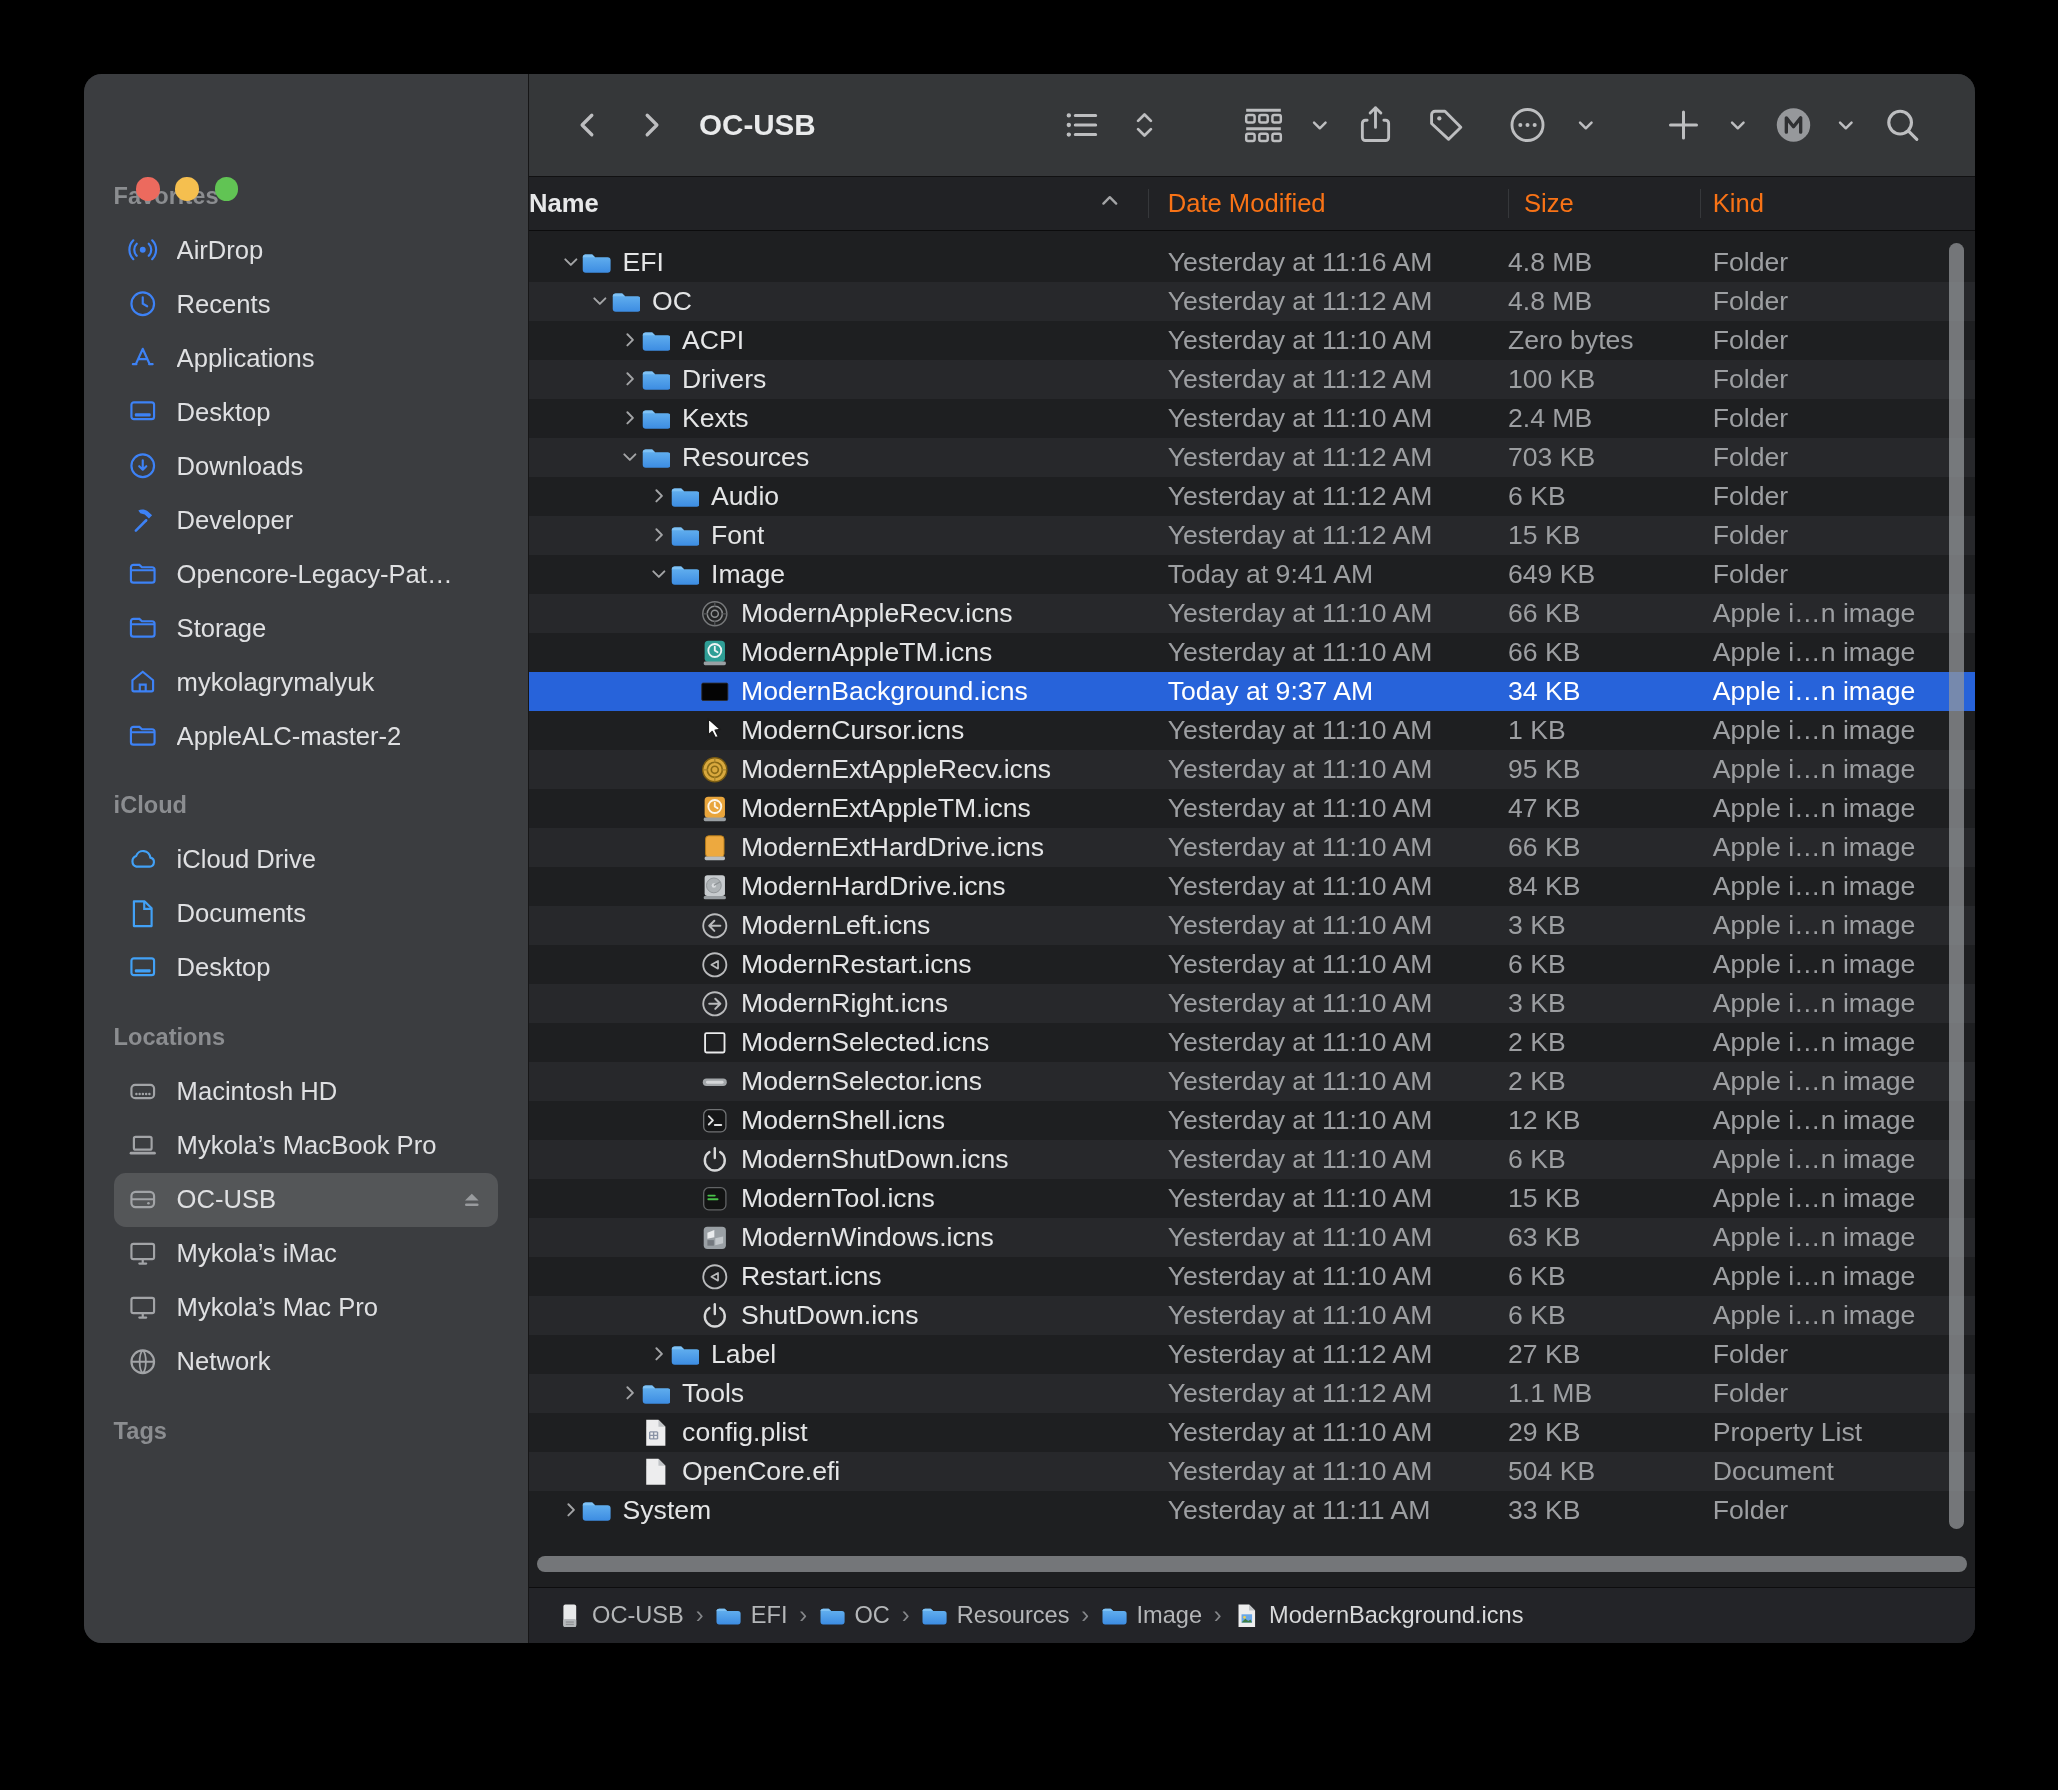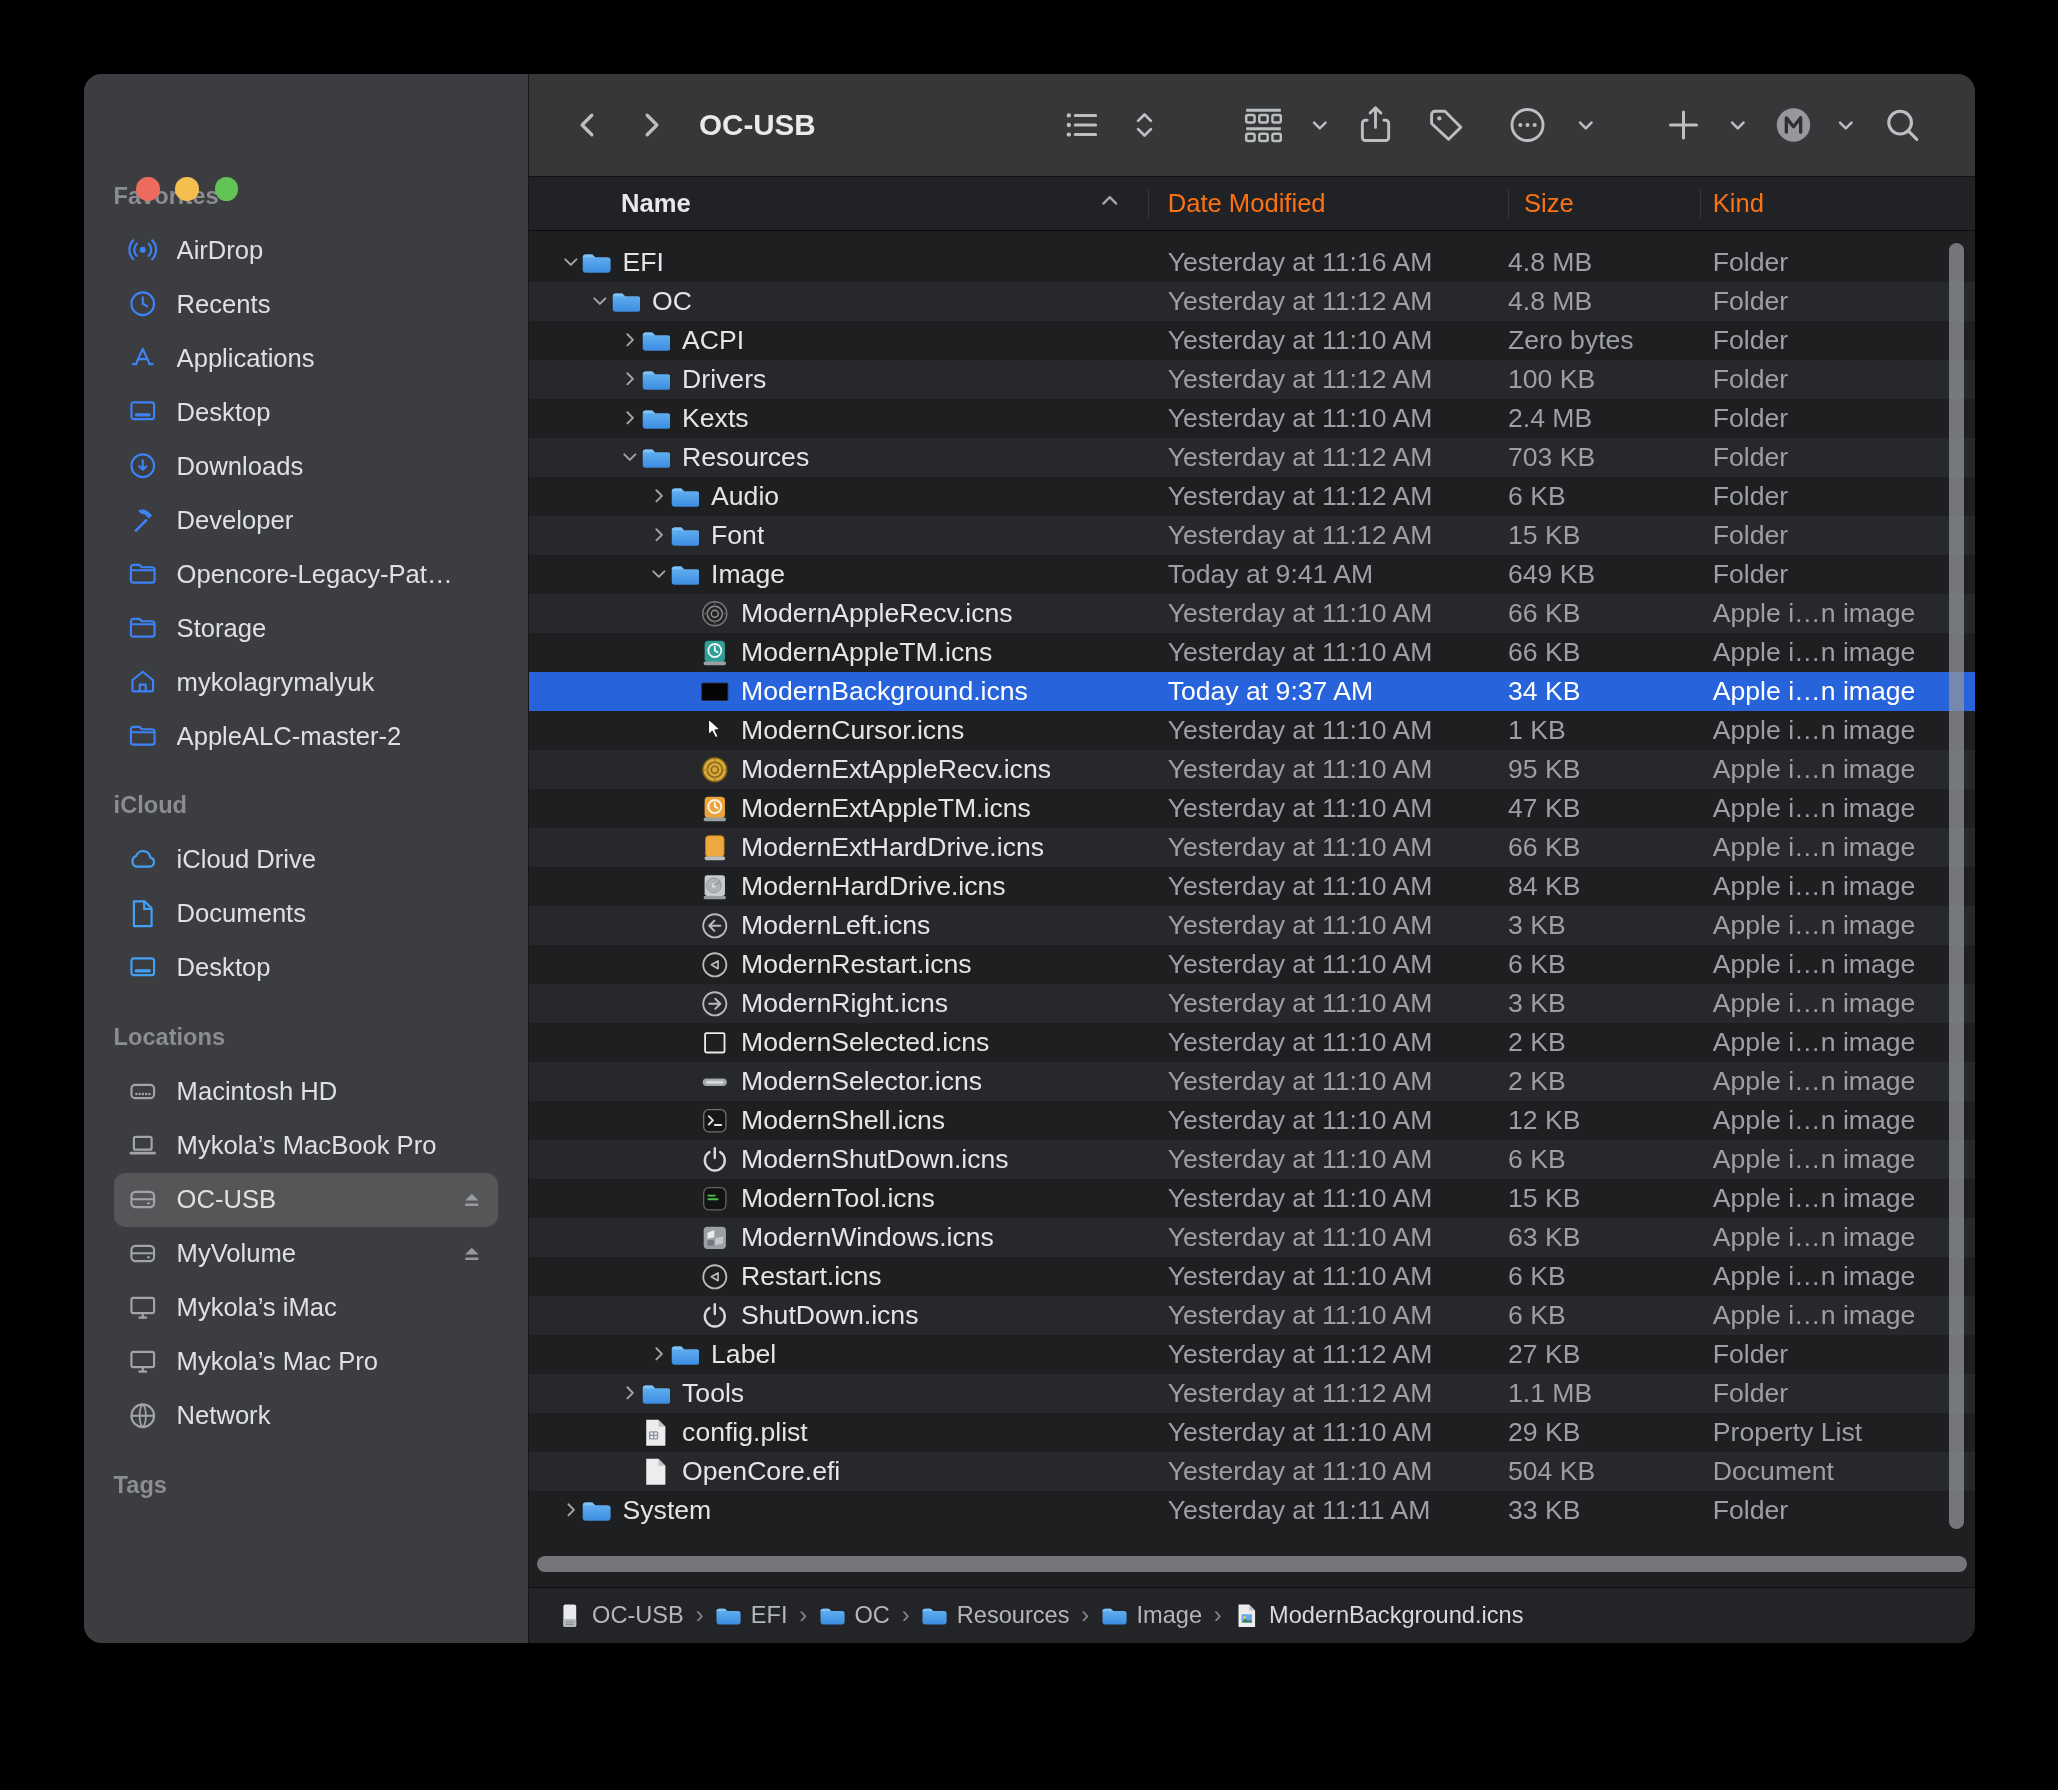--- a/index.html
+++ b/index.html
@@ -24,21 +24,21 @@
   
   #content{flex:1;display:flex;flex-direction:column;min-width:0;position:relative;background:#1e1f21;}
   #toolbar{height:102px;flex:0 0 102px;background:#353739;position:relative;border-bottom:1px solid #111112;}
   .tb{position:absolute;top:50%;transform:translateY(-50%);display:flex;align-items:center;}
   .tb svg{display:block;}
   #tb-title{font-size:29.6px;font-weight:700;color:#e9eaeb;}
   
   #colhead{height:53px;flex:0 0 53px;background:#212225;display:grid;
     grid-template-columns:619px 360px 192px 1fr;align-items:center;border-bottom:1px solid #0c0c0d;position:relative;}
   .hc{font-size:25.6px;color:#f97316;position:relative;height:100%;display:flex;align-items:center;box-sizing:border-box;}
-  .hc.first{padding-left:92px;color:#e7e8e9;font-weight:700;}
+  .hc.first{color:#e7e8e9;font-weight:700;}
   .hc .caret{margin-left:auto;margin-right:25.6px;}
   .hc.bordered::before{content:"";position:absolute;left:0;top:11.8px;bottom:11.8px;width:1px;background:#36383b;}
   
   #rows{flex:1;position:relative;overflow:hidden;padding-top:11.8px;}
   .row{display:grid;grid-template-columns:619px 360px 192px 1fr;align-items:center;height:39px;}
   .row.alt{background:#27282b;}
   .row.selected{background:#2763da;}
   .cell-name{display:flex;align-items:center;height:100%;min-width:0;}
   .indent{flex:0 0 auto;}
   .chev{width:21.7px;height:21.7px;flex:0 0 21.7px;display:flex;align-items:center;justify-content:center;}
@@ -235,34 +235,20 @@
           </span>
           <span class="lbl">OC-USB</span>
           <span class="eject"><svg viewBox="0 0 32 32" fill="none">
               <path d="M16 8.5l8.5 8.5h-17z" fill="#a6a8ab"></path>
               <rect x="7.5" y="20.5" width="17" height="3.4" rx="1.7" fill="#a6a8ab"></rect>
             </svg></span>
         </div>
         <div class="sb-item">
           <span class="sb-ic">
             <svg viewBox="0 0 32 32" fill="none">
-              <rect x="4.5" y="8" width="23" height="15.5" rx="4.2" stroke="#a2a4a7" stroke-width="2.2"></rect>
-              <path d="M4.5 15.5h23" stroke="#a2a4a7" stroke-width="2"></path>
-              <circle cx="21.8" cy="19.5" r="1.3" fill="#a2a4a7"></circle>
-            </svg>
-          </span>
-          <span class="lbl">MyVolume</span>
-          <span class="eject"><svg viewBox="0 0 32 32" fill="none">
-              <path d="M16 8.5l8.5 8.5h-17z" fill="#a6a8ab"></path>
-              <rect x="7.5" y="20.5" width="17" height="3.4" rx="1.7" fill="#a6a8ab"></rect>
-            </svg></span>
-        </div>
-        <div class="sb-item">
-          <span class="sb-ic">
-            <svg viewBox="0 0 32 32" fill="none">
               <rect x="4.5" y="6" width="23" height="15.5" rx="2" stroke="#a2a4a7" stroke-width="2.2"></rect>
               <path d="M12.5 26h7M16 21.5V26" stroke="#a2a4a7" stroke-width="2.2" stroke-linecap="round"></path>
             </svg>
           </span>
           <span class="lbl">Mykola’s iMac</span>
         </div>
         <div class="sb-item">
           <span class="sb-ic">
             <svg viewBox="0 0 32 32" fill="none">
               <rect x="4.5" y="6" width="23" height="15.5" rx="2" stroke="#a2a4a7" stroke-width="2.2"></rect>

